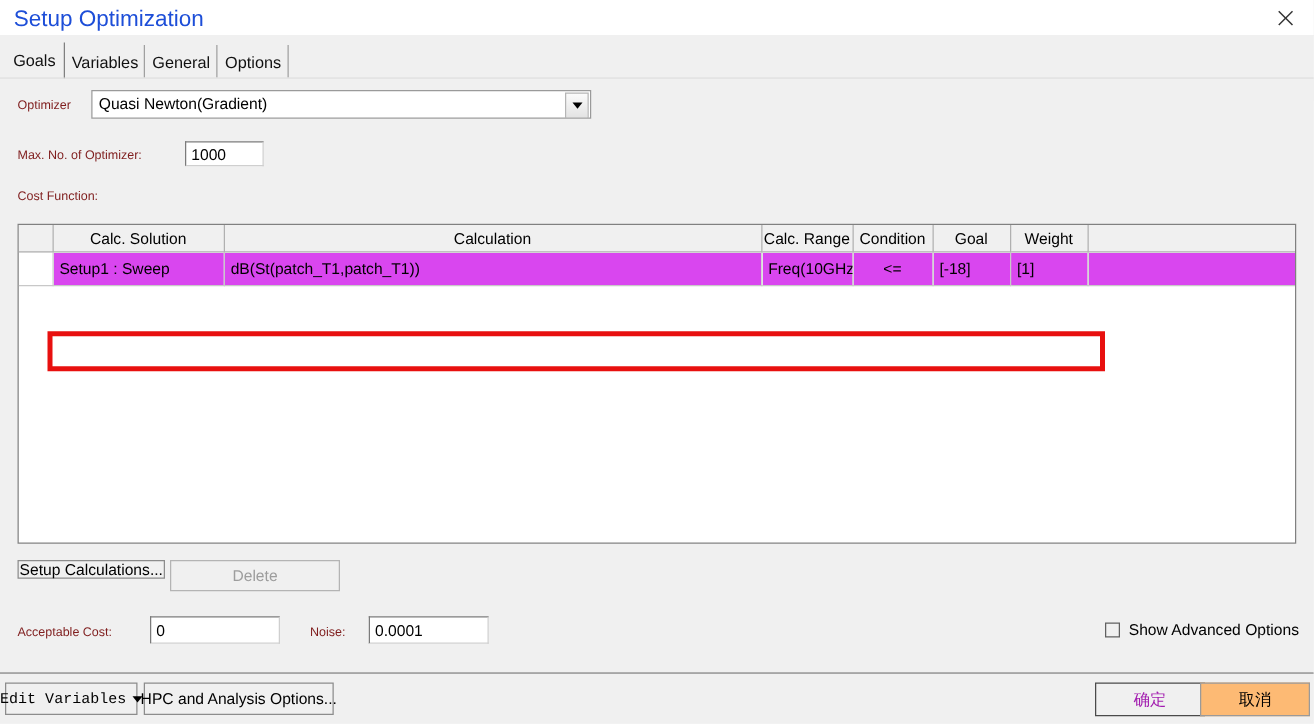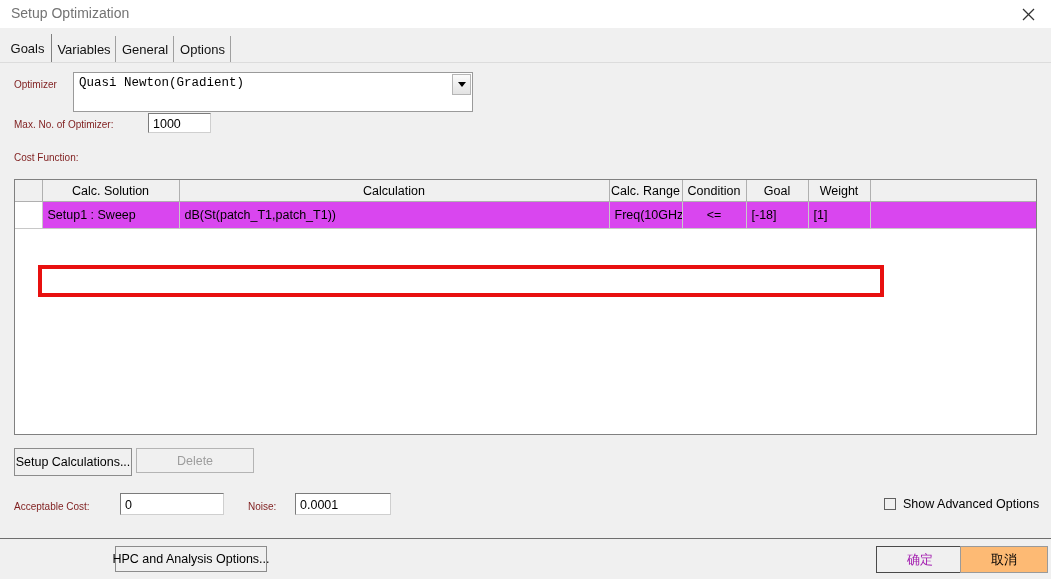--- a/index.html
+++ b/index.html
@@ -29,22 +29,22 @@
   #titlebar {
     position: absolute;
     left: 0; top: 0;
     width: 1051px; height: 28px;
     background: #ffffff;
     border-bottom: 1px solid #e8e8e8;
   }
   #title-text {
     position: absolute;
     left: 11px; top: 5px;
-    font-size: 14px;
-    color: #737373;
+    font-size: 18px;
+    color: #1d4ed8;
     white-space: nowrap;
   }
   #close-btn {
     position: absolute;
     right: 0; top: 0;
     width: 46px; height: 28px;
     display: flex; align-items: center; justify-content: center;
     cursor: pointer;
   }
   #close-btn svg { display: block; }
@@ -100,26 +100,25 @@
     font-size: 10px;
     color: #7f1d1d;
     white-space: nowrap;
   }
 
   
   #lbl-optimizer { left: 14px; top: 16px; }
   #optimizer-combo {
     position: absolute;
     left: 73px; top: 9px;
-    width: 400px; height: 40px;
+    width: 400px; height: 23px;
     box-sizing: border-box;
     background: #ffffff;
     border: 1px solid #9a9a9a;
     cursor: pointer;
-    font-family: Liberation Mono, monospace;
   }
   #optimizer-value {
     position: absolute;
     left: 5px; top: 3px;
     font-size: 12.5px;
     color: #000;
     white-space: nowrap;
   }
   #optimizer-arrow-box {
     position: absolute;
@@ -227,22 +226,22 @@
     align-items: center;
     justify-content: center;
     cursor: pointer;
     white-space: nowrap;
   }
   .btn.disabled {
     color: #9d9d9d;
     border-color: #b4b4b4;
     cursor: default;
   }
-  #btn-setup-calc { left: 14px; top: 385px; width: 118px; height: 28px; }
-  #btn-delete     { left: 136px; top: 385px; width: 118px; height: 25px; }
+  #btn-setup-calc { left: 14px; top: 385px; width: 118px; height: 15px; }
+  #btn-delete     { left: 136px; top: 385px; width: 136px; height: 25px; }
 
   
   #lbl-acceptable { left: 14px; top: 438px; }
   #acceptable-input {
     position: absolute;
     left: 120px; top: 430px;
     width: 104px; height: 22px;
     box-sizing: border-box;
     background: #ffffff;
     border: 1px solid #7b7b7b;
@@ -455,18 +454,22 @@
 
     <div id="adv-options">
       <span id="adv-checkbox"></span>
       <span id="adv-label">Show Advanced Options</span>
     </div>
 
   </div>
 
   <div id="footer-sep"></div>
   <div id="footer">
+    <div id="btn-edit-vars">
+      <span>Edit Variables</span>
+      <span id="edit-vars-caret"></span>
+    </div>
     <div class="btn" id="btn-hpc">HPC and Analysis Options...</div>
   </div>
   <div id="btn-ok">确定</div>
   <div id="btn-cancel">取消</div>
 
 </div>
 
 </body></html>

